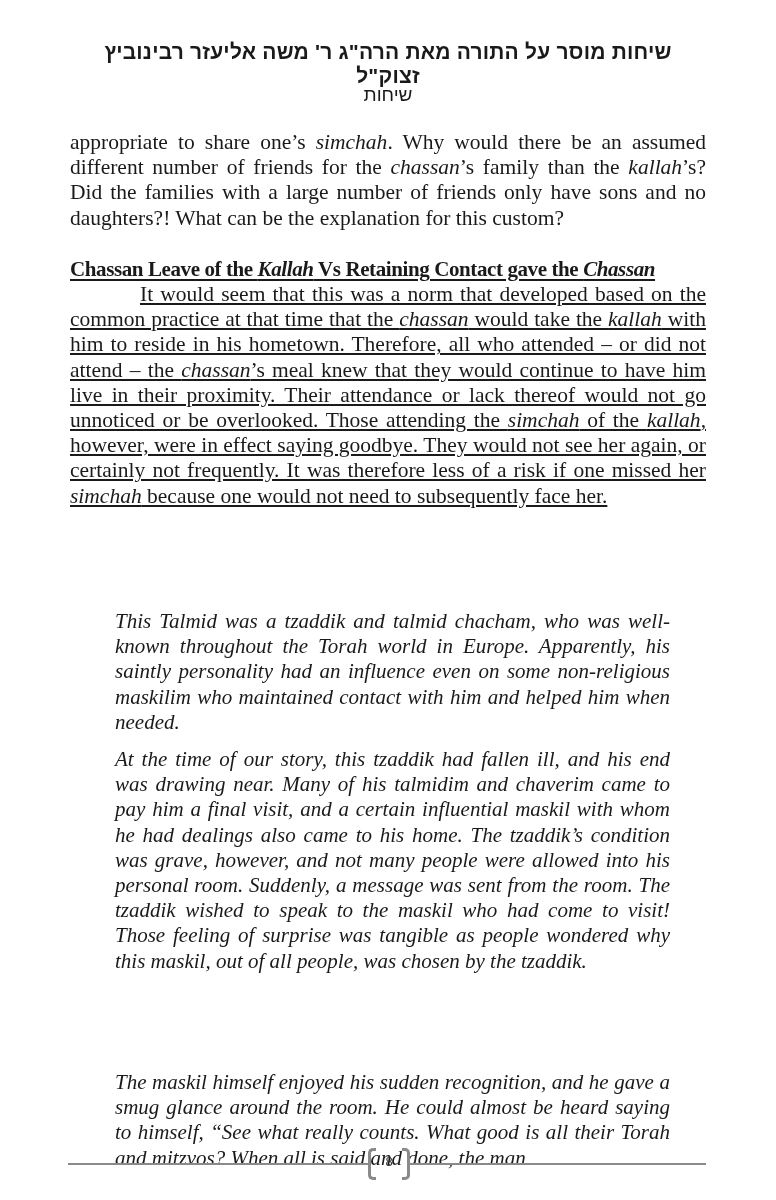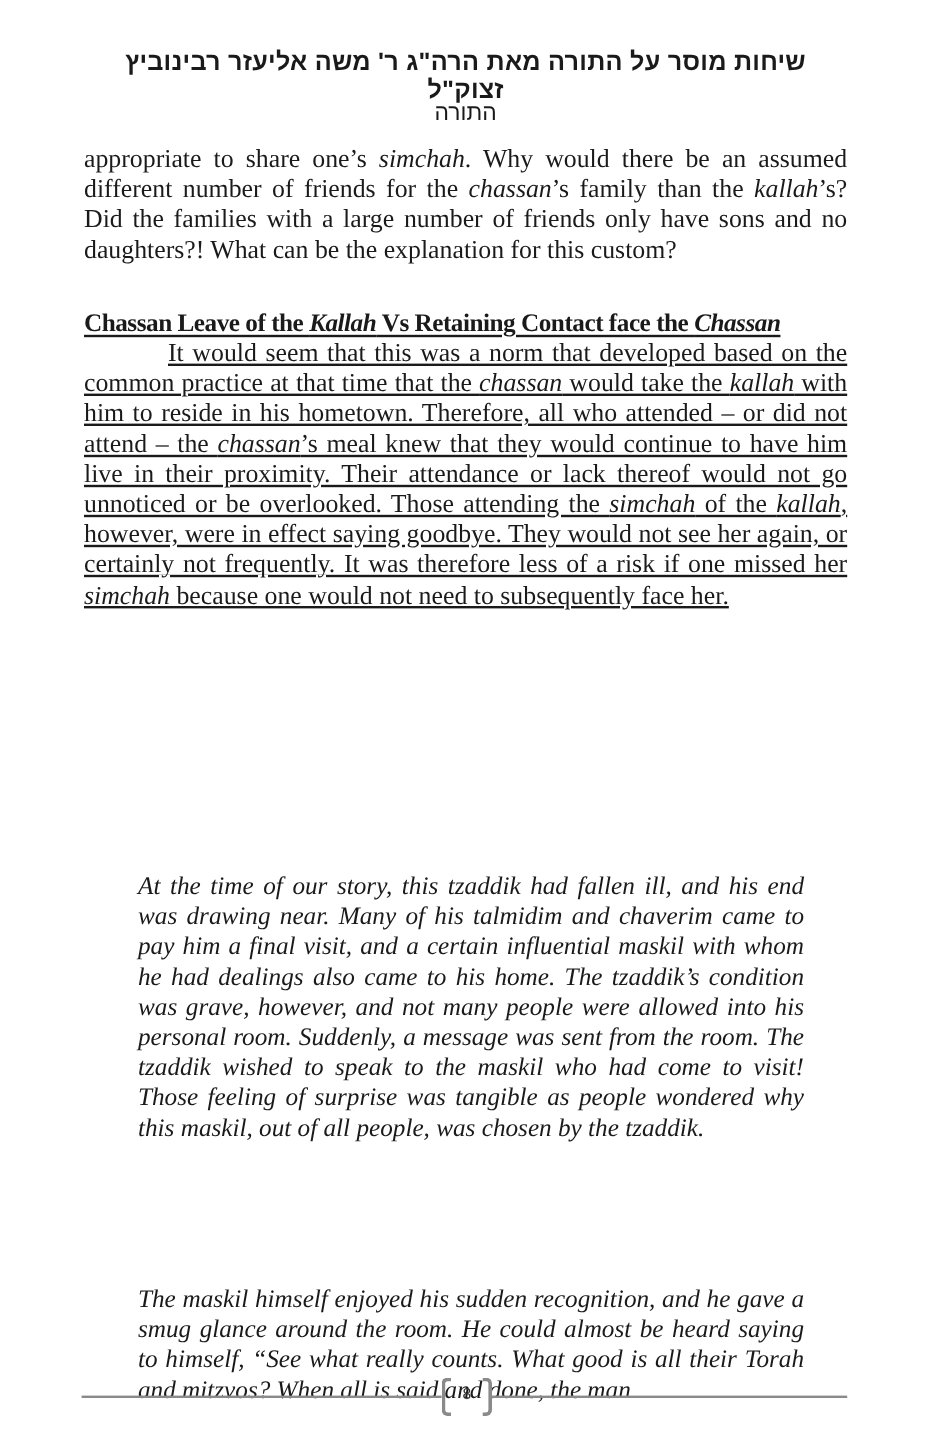--- a/index.html
+++ b/index.html
@@ -14,37 +14,37 @@
   .header-sub {
     position: absolute; left: 70px; width: 636px; top: 84px;
     text-align: center; direction: rtl;
     font-family: "Liberation Sans", sans-serif; font-size: 19px;
   }
   .body-text {
     position: absolute; left: 70px; width: 636px;
     font-family: "Liberation Serif", serif; font-size: 21.5px; line-height: 25.2px;
     text-align: justify; margin: 0;
   }
-  .p1 { top: 120px; }
+  .p1 { top: 130px; }
   .heading {
     position: absolute; left: 70px; width: 640px; top: 257px;
     font-family: "Liberation Serif", serif; font-size: 21px; font-weight: bold;
     text-decoration: underline; text-decoration-thickness: 2px; text-underline-offset: 3px;
     white-space: nowrap; letter-spacing: -0.4px; line-height: 25px;
   }
   .p2 { top: 282px; text-decoration: underline; }
   .p2 .indent { display: inline-block; width: 70px; }
   .quote {
     position: absolute; left: 115px; width: 555px;
     font-family: "Liberation Serif", serif; font-style: italic; font-size: 21px; line-height: 25.2px;
     text-align: justify; margin: 0;
   }
   .q1 { top: 546px; }
   .q2 { top: 609px; }
-  .q3 { top: 726px; }
+  .q3 { top: 747px; }
   .q4 { top: 1070px; }
   i, em { font-style: italic; }
   .footer {
     position: absolute; left: 68px; width: 638px; top: 1146px; height: 36px;
   }
   .footer-line-left {
     position: absolute; left: 0; top: 17px; width: 300px; height: 2px; background: #8a8a8a;
   }
   .footer-line-right {
     position: absolute; right: 0; top: 17px; width: 296px; height: 2px; background: #8a8a8a;
@@ -59,34 +59,35 @@
     position: absolute; left: 308px; width: 26px; top: 8px; text-align: center;
     font-family: "Liberation Sans", sans-serif; font-size: 13px; color: #333;
   }
 </style>
 </head>
 <body>
 
 <div class="page">
 
   <div class="header-title">שיחות מוסר על התורה מאת הרה"ג ר' משה אליעזר רבינוביץ זצוק"ל</div>
-  <div class="header-sub">התורה</div>
+  <div class="header-sub">שיחות</div>
 
   <p class="body-text p1">
     <span>appropriate to share one’s </span><i>simchah</i><span>. Why would there be an assumed different number of friends for the </span><i>chassan</i><span>’s family than the </span><i>kallah</i><span>’s? Did the families with a large number of friends only have sons and no daughters?! What can be the explanation for this custom?</span>
   </p>
 
   <div class="heading">
-    <span>Chassan Leave of the </span><i>Kallah</i><span> Vs Retaining Contact face the </span><i>Chassan</i>
+    <span>Chassan Leave of the </span><i>Kallah</i><span> Vs Retaining Contact gave the </span><i>Chassan</i>
   </div>
 
   <p class="body-text p2">
     <span class="indent"></span><span>It would seem that this was a norm that developed based on the common practice at that time that the </span><i>chassan</i><span> would take the </span><i>kallah</i><span> with him to reside in his hometown. Therefore, all who attended – or did not attend – the </span><i>chassan</i><span>’s meal knew that they would continue to have him live in their proximity. Their attendance or lack thereof would not go unnoticed or be overlooked. Those attending the </span><i>simchah</i><span> of the </span><i>kallah</i><span>, however, were in effect saying goodbye. They would not see her again, or certainly not frequently. It was therefore less of a risk if one missed her </span><i>simchah</i><span> because one would not need to subsequently face her.</span>
   </p>
 
+  <p class="quote q2">This Talmid was a tzaddik and talmid chacham, who was well-known throughout the Torah world in Europe. Apparently, his saintly personality had an influence even on some non-religious maskilim who maintained contact with him and helped him when needed.</p>
   <p class="quote q3">At the time of our story, this tzaddik had fallen ill, and his end was drawing near. Many of his talmidim and chaverim came to pay him a final visit, and a certain influential maskil with whom he had dealings also came to his home. The tzaddik’s condition was grave, however, and not many people were allowed into his personal room. Suddenly, a message was sent from the room. The tzaddik wished to speak to the maskil who had come to visit! Those feeling of surprise was tangible as people wondered why this maskil, out of all people, was chosen by the tzaddik.</p>
   <p class="quote q4">The maskil himself enjoyed his sudden recognition, and he gave a smug glance around the room. He could almost be heard saying to himself, “See what really counts. What good is all their Torah and mitzvos? When all is said and done, the man</p>
 
   <div class="footer">
     <div class="footer-line-left"></div>
     <div class="bracket bracket-left"></div>
     <div class="page-number">8</div>
     <div class="bracket bracket-right"></div>
     <div class="footer-line-right"></div>
   </div>

